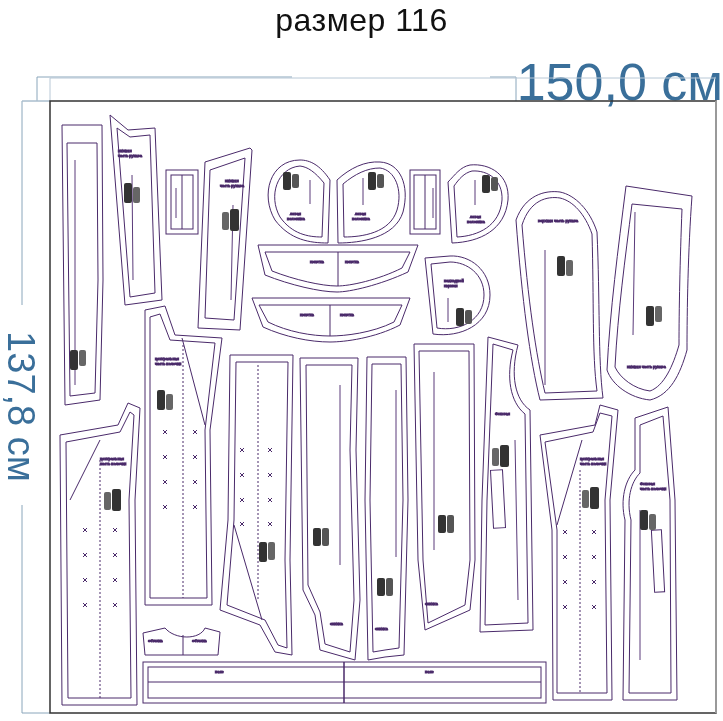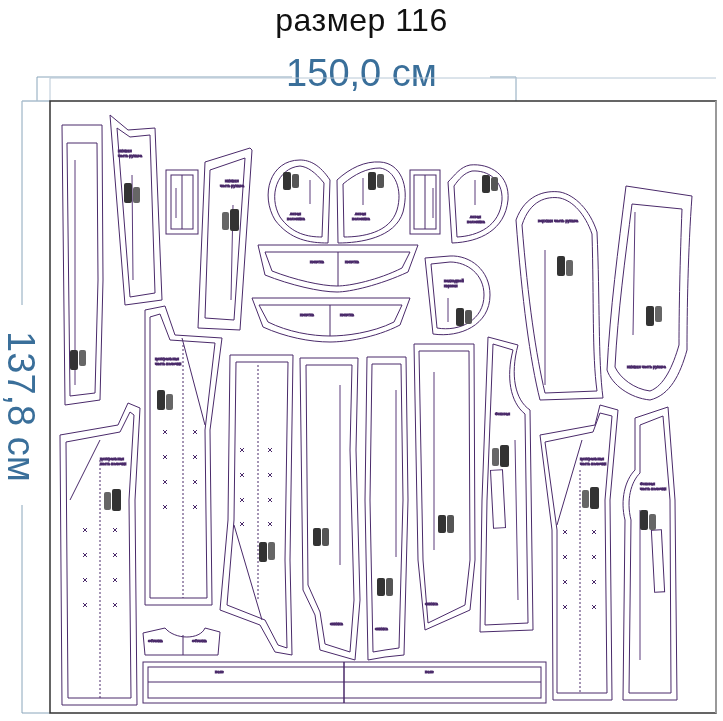--- a/index.html
+++ b/index.html
@@ -3,22 +3,22 @@
 <meta charset="utf-8">
 <style>
   html, body { margin: 0; padding: 0; background: #ffffff; }
   body { width: 723px; height: 721px; position: relative; overflow: hidden; font-family: "Liberation Sans", sans-serif; }
   .title {
     position: absolute; left: 0; top: 2px; width: 723px; text-align: center;
     font-size: 32px; color: #111111; letter-spacing: 0.5px;
     font-family: "Liberation Sans", sans-serif;
   }
   .width-label {
-    position: absolute; left: 0; top: 52px; width: 723px; text-align: center;
-    font-size: 38px; color: #3a6f9a; font-family: "Liberation Sans", sans-serif;
+    position: absolute; left: 0; top: 52px; width: 723px; text-align: right;
+    font-size: 52px; color: #3a6f9a; font-family: "Liberation Sans", sans-serif;
   }
   .height-label {
     position: absolute; left: -75px; top: 385px; width: 190px; text-align: center;
     font-size: 38px; color: #3a6f9a; transform: rotate(90deg);
     font-family: "Liberation Sans", sans-serif; white-space: nowrap;
   }
   svg.layout { position: absolute; left: 0; top: 0; }
   .plabel { font-family: "Liberation Sans", sans-serif; font-size: 4px; fill: #555555; }
 </style>
 </head>

